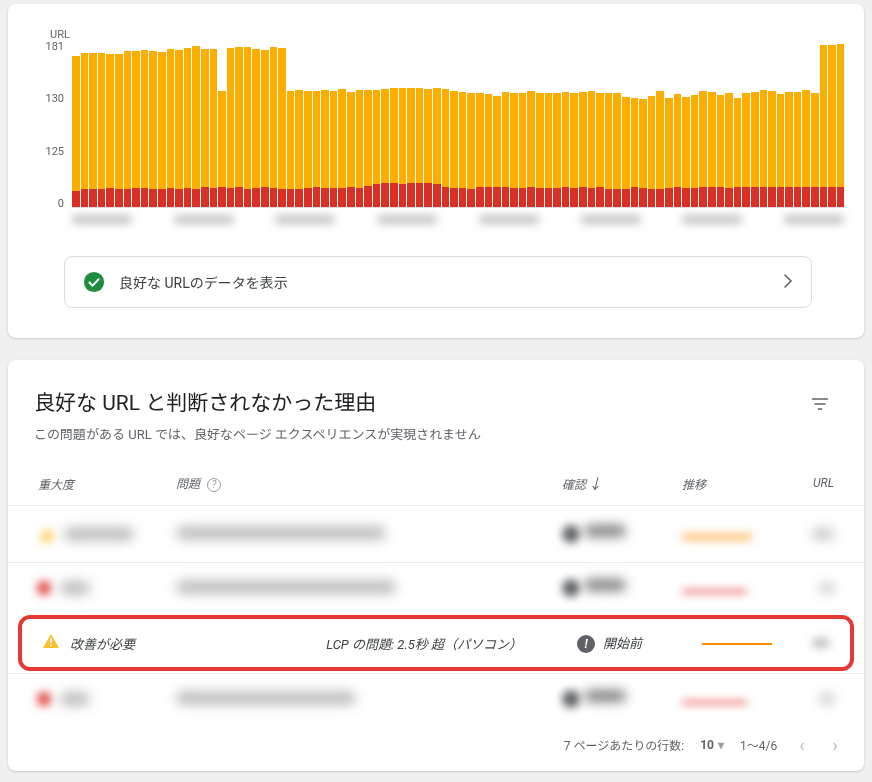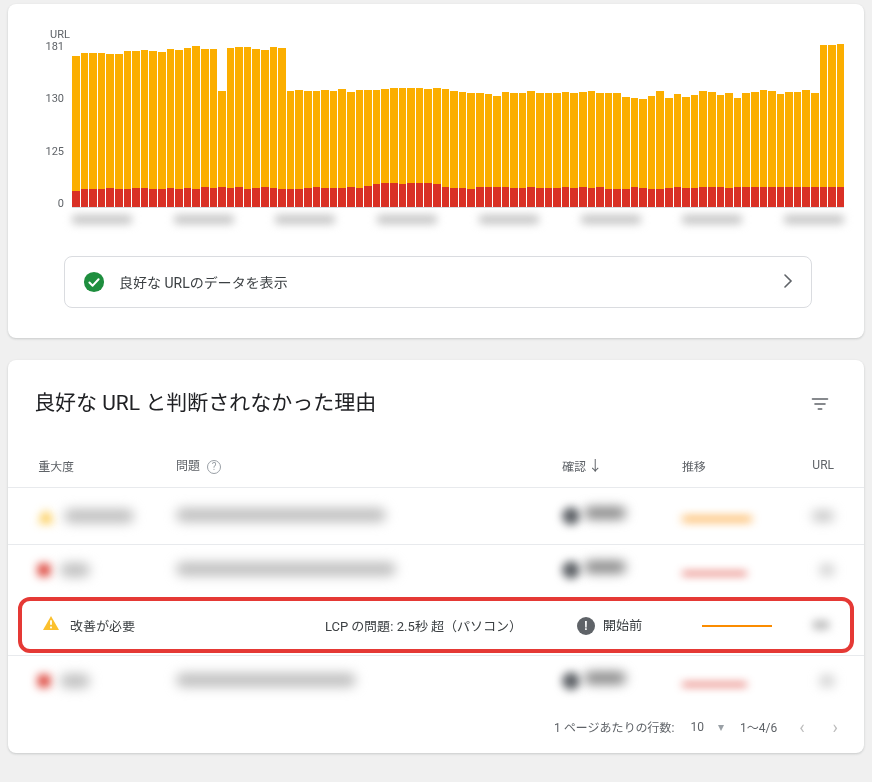--- a/index.html
+++ b/index.html
@@ -54,21 +54,21 @@
   }
   .good-row .txt { flex: 1; font-size: 14px; color: #3c4043; margin-left: 14px; }
   .chev { color: #5f6368; }
 
   .issues-card { padding: 20px 0 12px 0; margin-top: 16px; }
   .issues-head { display: flex; align-items: flex-start; padding: 6px 26px 18px 26px; }
   .issues-title { font-size: 21px; font-weight: 400; color: #202124; }
   .issues-sub { font-size: 13px; color: #5f6368; margin-top: 8px; }
   .filter-icon { margin-left: auto; color: #5f6368; cursor: pointer; padding: 8px; }
 
-  table { width: 100%; border-collapse: collapse; }
+  table { width: 100%; border-collapse: collapse; font-style: italic; }
   th {
     text-align: left; font-weight: 400; font-size: 12px; color: #5f6368;
     padding: 12px 8px;
   }
   th:first-child { padding-left: 30px; }
   th:last-child, td:last-child { padding-right: 30px; text-align: right; }
   td {
     padding: 16px 8px; font-size: 13px; color: #3c4043;
     border-top: 1px solid #e8eaed;
     vertical-align: middle;
@@ -110,21 +110,21 @@
   }
   .orange-underline { display: inline-block; width: 70px; height: 2px; background: #fb8c00; vertical-align: middle; }
 
   .warn-tri { color: #fbc02d; font-size: 16px; }
   .red-sq { display: inline-block; width: 12px; height: 12px; background: #d93025; border-radius: 2px; filter: blur(5px); }
 
   .pager {
     display: flex; align-items: center; justify-content: flex-end;
     gap: 16px; padding: 6px 20px 0 0; color: #5f6368; font-size: 12px;
   }
-  .pager .sel { display: inline-flex; align-items: flex-end; gap: 14px; cursor: pointer; }
+  .pager .sel { display: inline-flex; align-items: flex-end; gap: 4px; cursor: pointer; font-weight: bold; }
   .pager .nav { font-size: 18px; color: #bdbdbd; padding: 4px 6px; cursor: pointer; }
 </style>
 </head>
 <body>
 
 <div class="card chart-card">
   <div class="chart-wrap">
     <div class="chart-ylabel">URL</div>
     <div class="chart-axis-labels">
       <span>181</span>
@@ -517,20 +517,21 @@
           <path d="M1 1 L7 7 L1 13" stroke="#5f6368" stroke-width="1.6" fill="none" stroke-linecap="round"></path>
         </svg>
     </span>
   </div>
 </div>
 
 <div class="card issues-card">
   <div class="issues-head">
     <div>
       <div class="issues-title">良好な URL と判断されなかった理由</div>
+      <div class="issues-sub">この問題がある URL では、良好なページ エクスペリエンスが実現されません</div>
     </div>
     <div class="filter-icon">
       <svg width="20" height="20" viewBox="0 0 24 24">
         <path d="M3 6 H21 M6 12 H18 M10 18 H14" stroke="#5f6368" stroke-width="2" stroke-linecap="round"></path>
       </svg>
     </div>
   </div>
 
   <table>
     <colgroup>
@@ -623,21 +624,21 @@
           </td>
         <td><span class="blur-pill" style="width:180px"></span></td>
         <td><span class="status-dot-blur"></span><span class="blur-pill dark" style="width:42px;height:12px"></span></td>
         <td><span class="blur-pill red-line" style="width:65px"></span></td>
         <td><span class="blur-pill" style="width:14px;height:10px"></span></td>
       </tr>
     </tbody>
   </table>
 
   <div class="pager">
-    <span>1 ページあたりの行数:</span>
+    <span>7 ページあたりの行数:</span>
     <span class="sel">
       <span>10</span>
       <span style="color:#9aa0a6">▾</span>
     </span>
     <span>1～4/6</span>
     <span class="nav">‹</span>
     <span class="nav">›</span>
   </div>
 </div>
 

